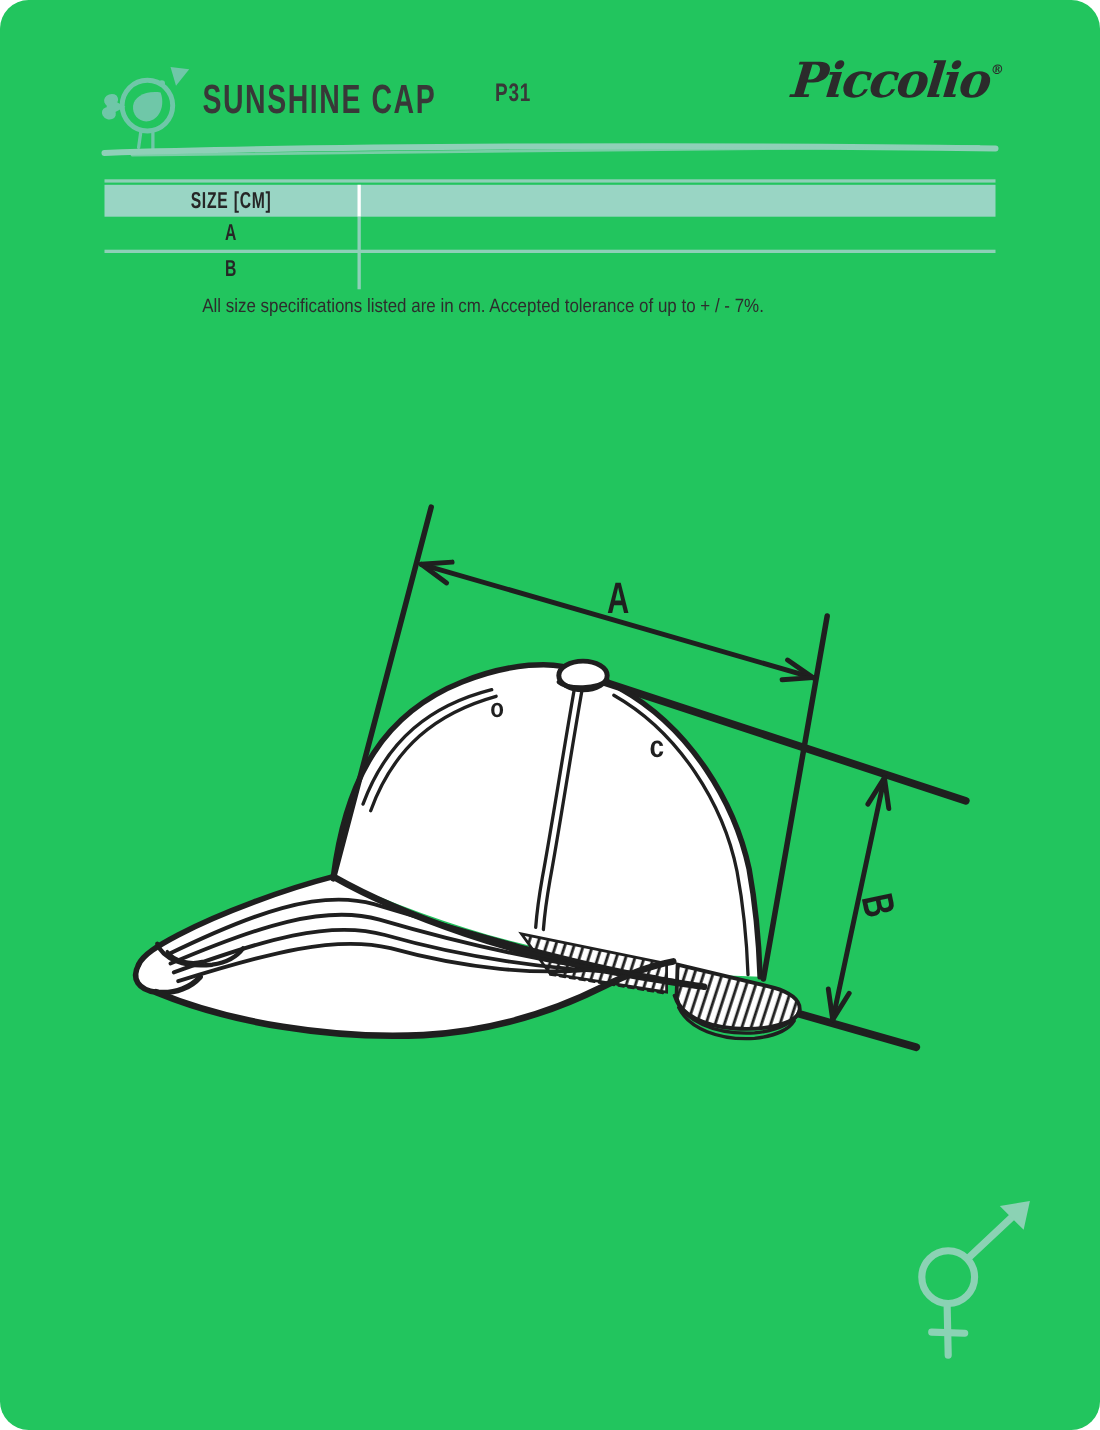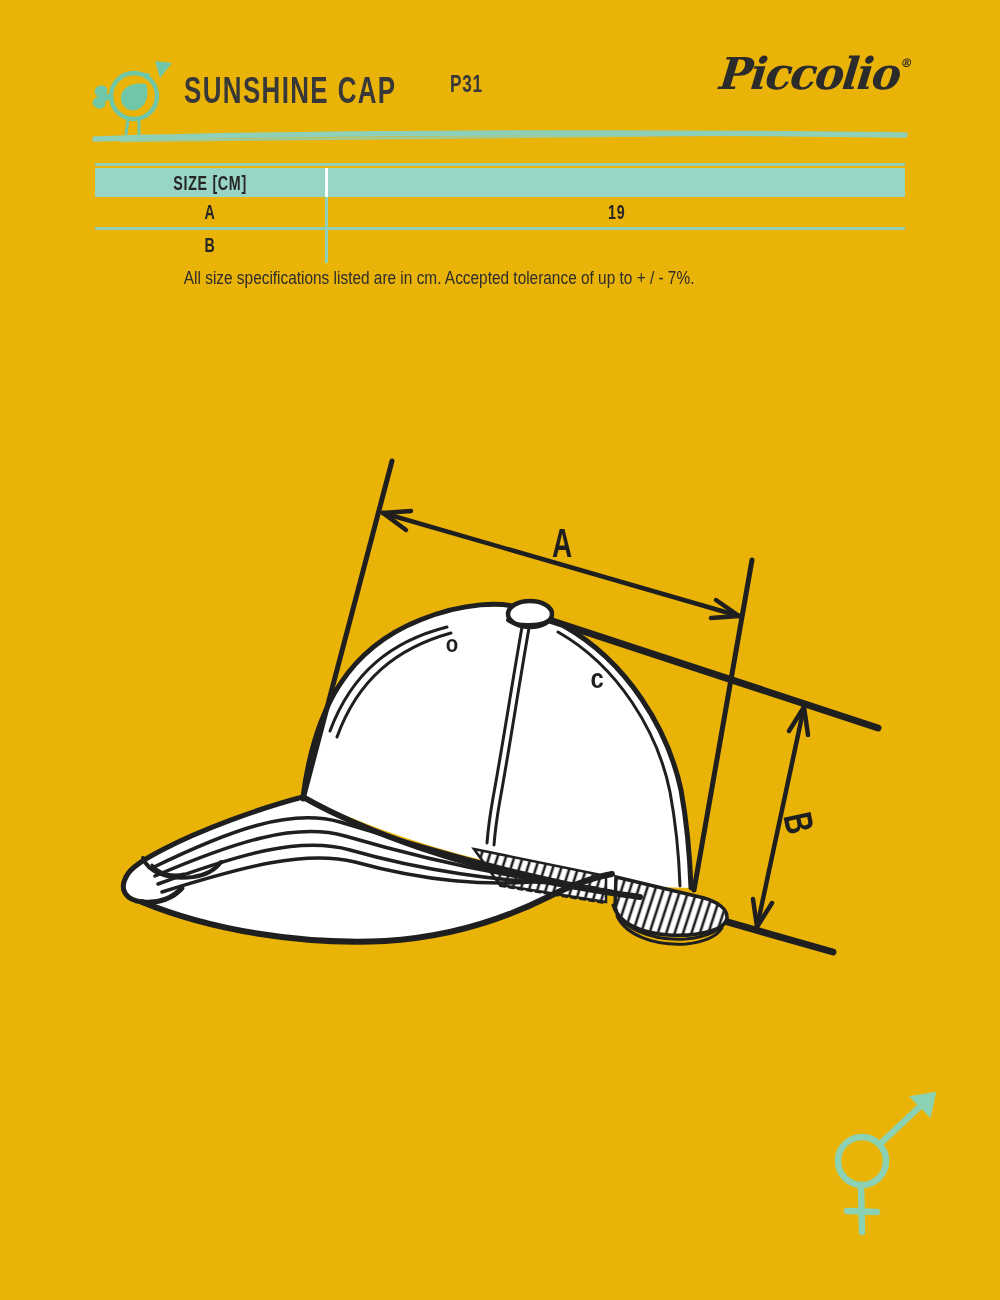--- a/index.html
+++ b/index.html
@@ -1,17 +1,17 @@
 <!DOCTYPE html>
 <html><head>
 <meta charset="utf-8">
 <style>
   html,body{margin:0;padding:0;background:#fff;}
-  #page{position:relative;width:1000px;height:1300px;background:#eab308;overflow:hidden;
-        font-family:"Liberation Sans",sans-serif;color:#2e2e2e;}
+  #page{position:relative;width:1000px;height:1300px;background:#22c55e;overflow:hidden;
+        font-family:"Liberation Sans",sans-serif;color:#2e2e2e;border-radius:26px;}
   .abs{position:absolute;}
   
   #title-wrap{left:184px;top:70px;display:flex;align-items:flex-start;white-space:nowrap;}
   #product-name{display:inline-block;font-size:37px;font-weight:700;letter-spacing:2px;color:#383838;
                 transform:scaleX(.70);transform-origin:left top;}
   #product-code{display:inline-block;font-size:23px;font-weight:700;color:#383838;margin-left:-38px;margin-top:1px;
                 transform:scaleX(.75);transform-origin:left top;letter-spacing:1px;}
   #brand-wrap{left:700px;top:48px;width:210px;text-align:right;}
   #brand-name{font-family:"DejaVu Serif",serif;font-style:italic;font-weight:700;font-size:44px;color:#2b2b2b;
               letter-spacing:-2px;display:inline-block;transform:skewX(-6deg);}
@@ -53,21 +53,20 @@
   <div class="abs tline" style="left:95px;top:163px;width:810px;height:3px;"></div>
 
   <div id="tbl-header" class="abs">
     <div class="hcell hc1"><span class="cond">SIZE [CM]</span></div>
     <div class="hgap"></div>
   </div>
 
   <div class="abs row" style="top:197px;">
     <div class="rcell rc1"><span class="cond">A</span></div>
     <div class="rgapspacer"></div>
-    <div class="rcell rc2"><span class="cond">19</span></div>
   </div>
 
   <div class="abs tline" style="left:95px;top:227px;width:810px;height:3px;"></div>
 
   <div class="abs row" style="top:230px;height:29px;">
     <div class="rcell rc1" style="line-height:29px;"><span class="cond">B</span></div>
     <div class="rgapspacer"></div>
   </div>
 
   <div class="abs tline" style="left:325px;top:197px;width:3px;height:66px;"></div>

